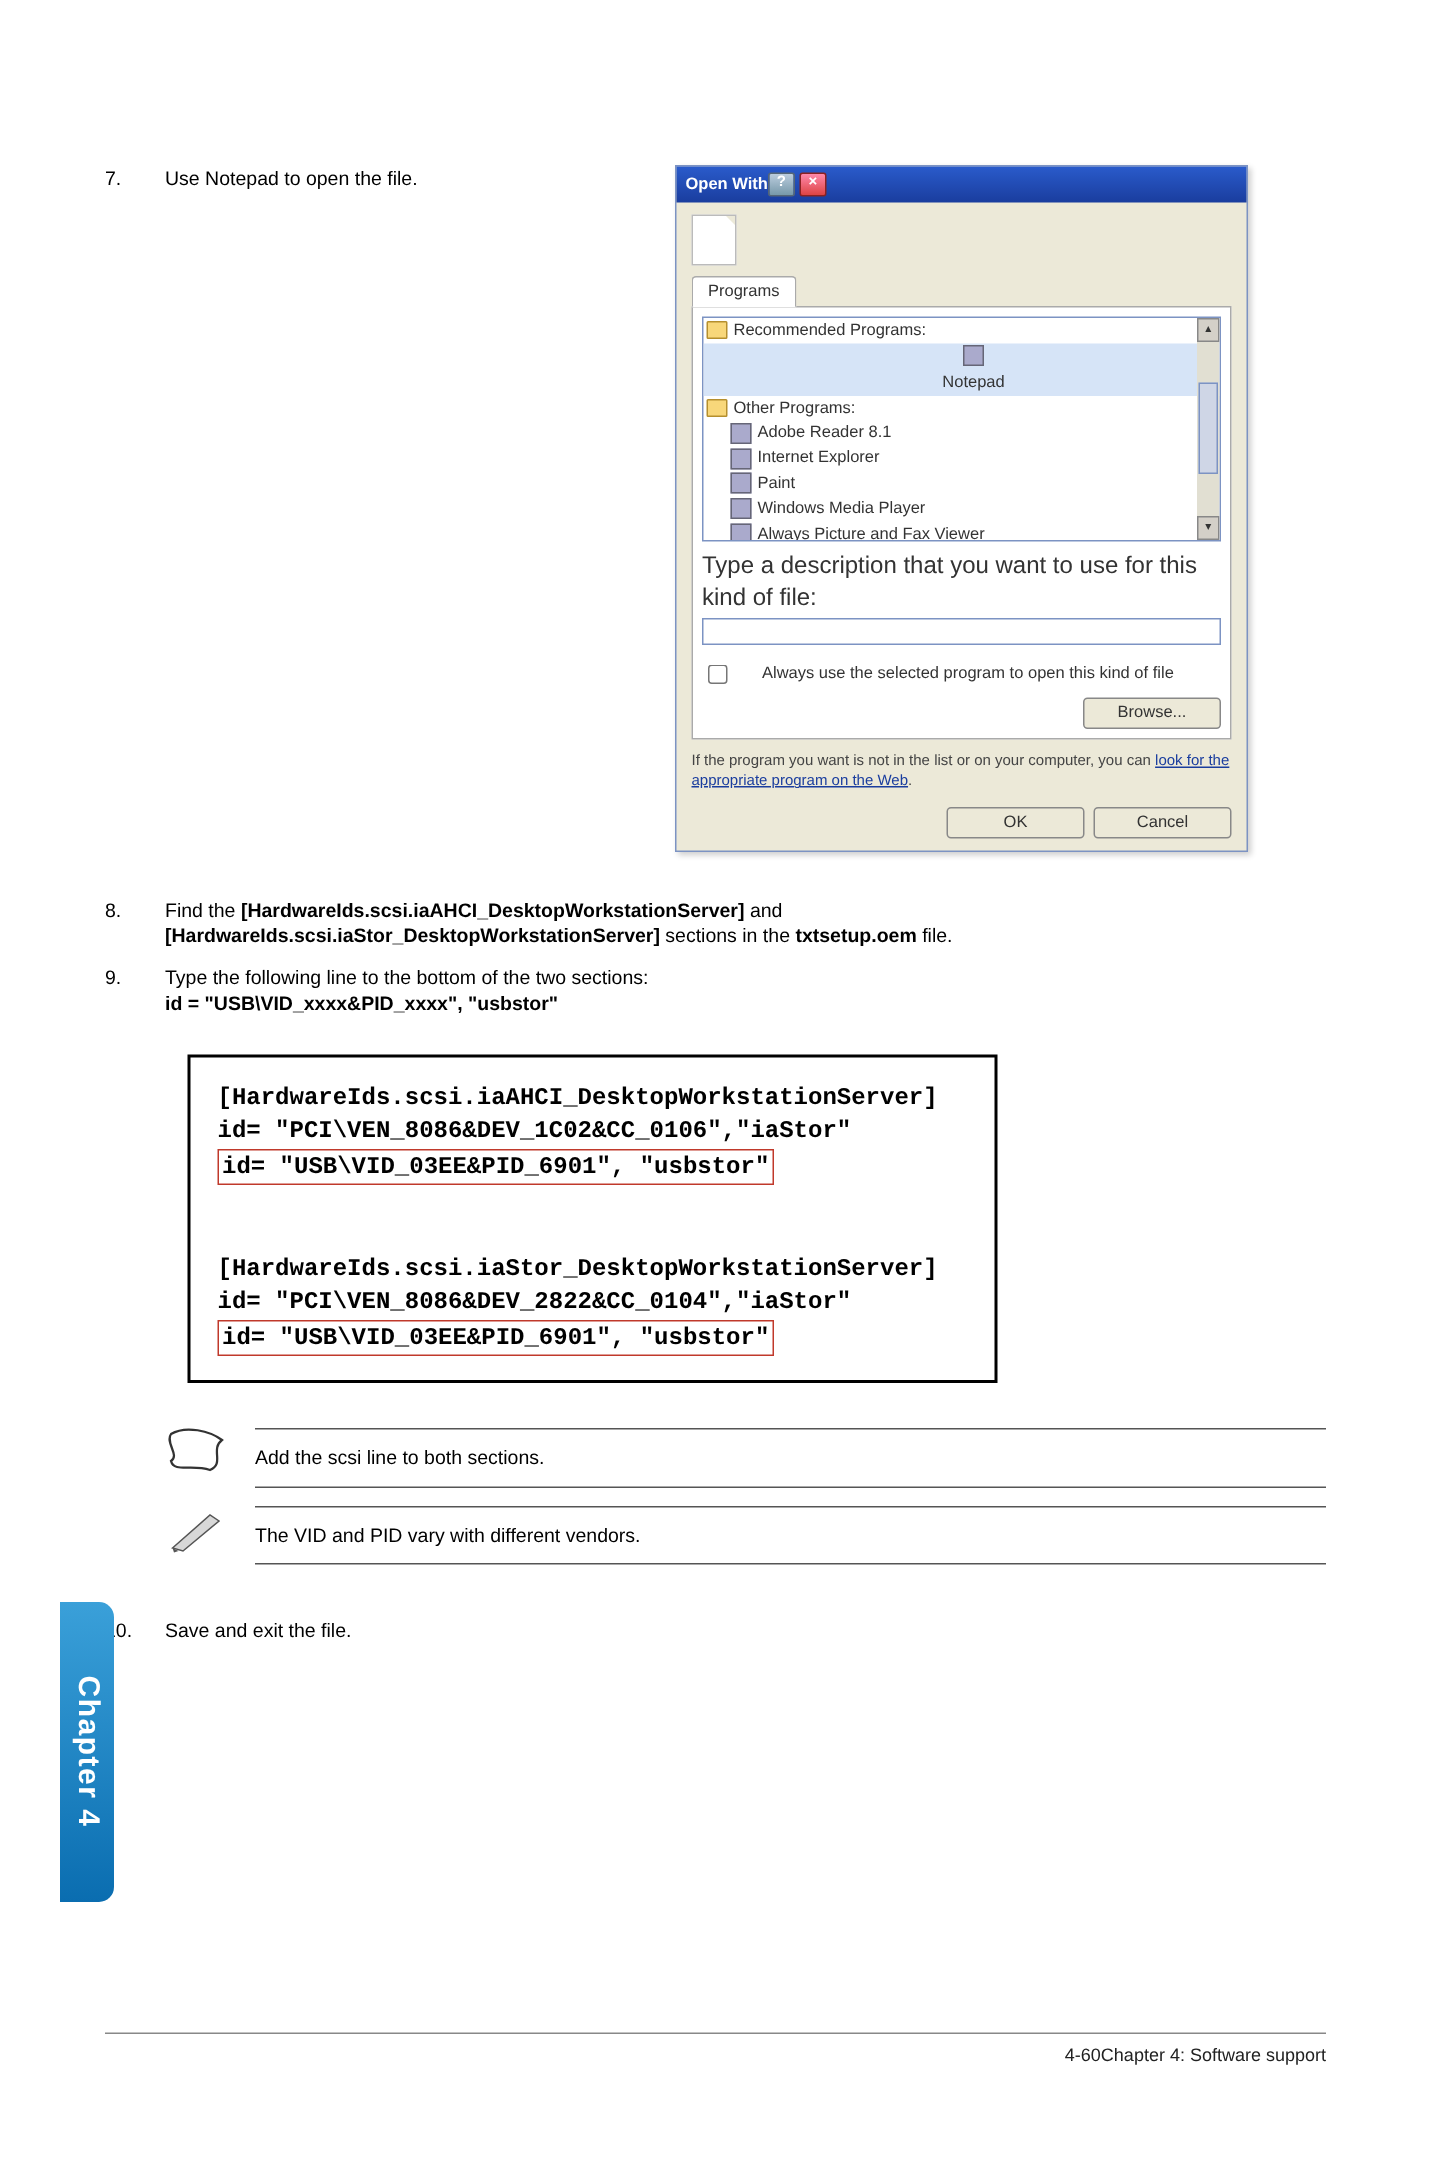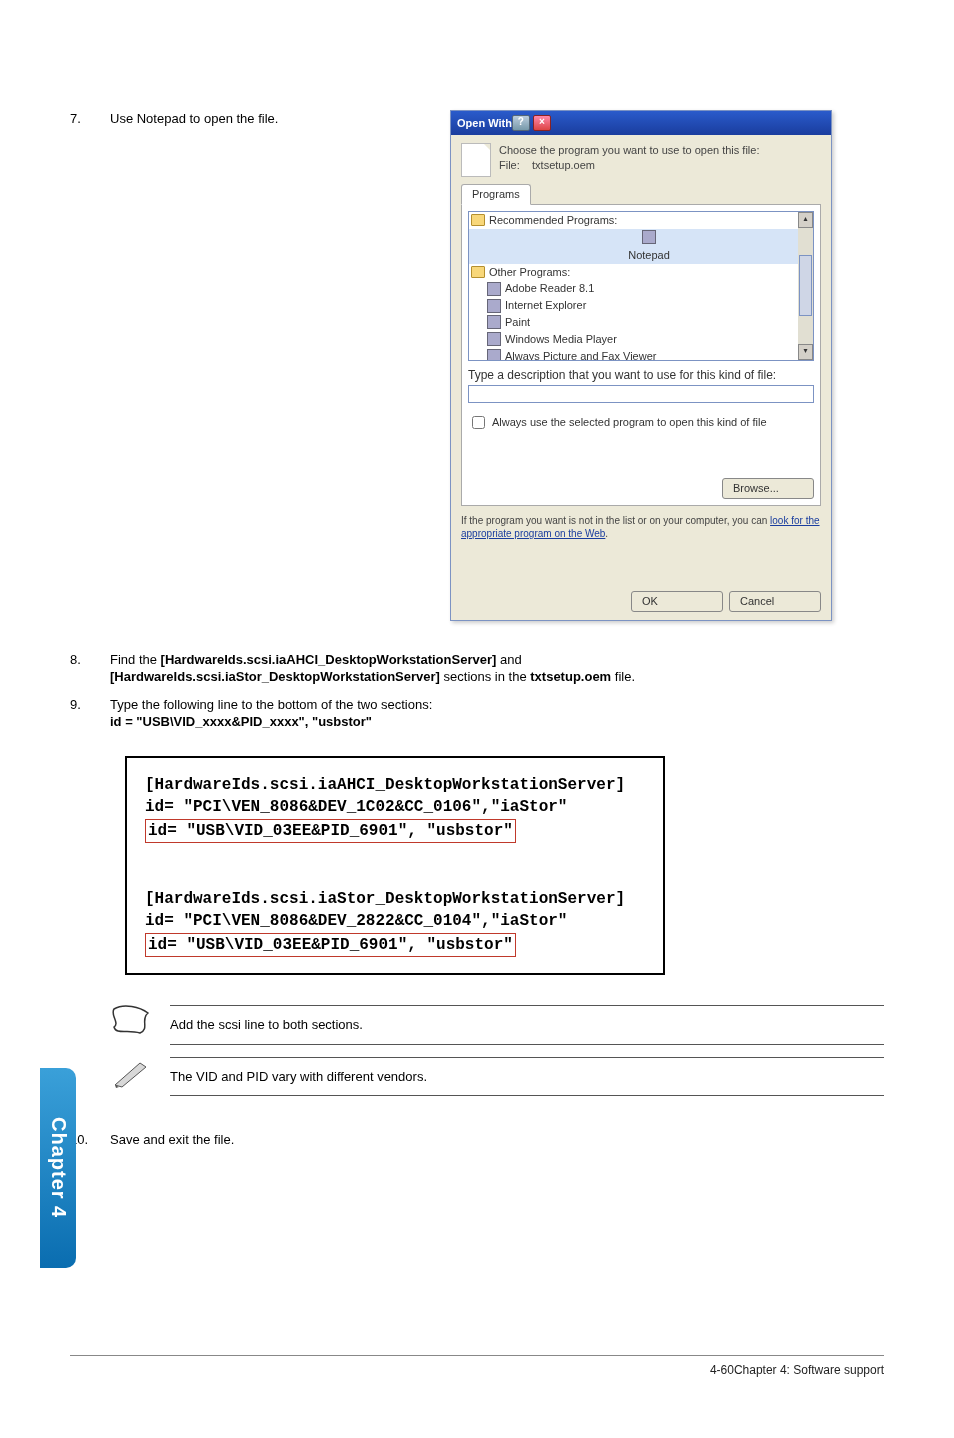--- a/index.html
+++ b/index.html
@@ -130,36 +130,36 @@
   .prog-item.selected { background: #d6e4f7; flex-direction: column; }
   .folder-ico { width:12px; height:10px; background:#f8d77a; border:1px solid #b58f2e; border-radius:1px; }
   .app-ico { width:12px; height:12px; background:#aac; border:1px solid #667; }
   .scrollbar {
     position:absolute; right:0; top:0; bottom:0; width:15px;
     background:#e1dfd2;
     display:flex; flex-direction:column; justify-content:space-between;
   }
   .sb-btn { height:14px; background:#d4d0c8; border:1px solid #888; font-size:8px; text-align:center; line-height:12px; }
   .sb-thumb { flex:none; height:40%; margin:0 1px; background:#cfd6e6; border:1px solid #7c93c3; }
-  .dlg-label { margin-top:6px; font-size:12px; }
+  .dlg-label { margin-top:6px; font-size:16px; }
   .dlg-textbox {
     width:100%; box-sizing:border-box; height:18px;
     border:1px solid #7c93c3; background:#fff; margin-top:2px;
   }
-  .dlg-check { margin-top:10px; display:flex; align-items:center; gap:4px; }
+  .dlg-check { margin-top:10px; display:flex; align-items:center; gap:20px; }
   .dlg-btnrow { display:flex; justify-content:flex-end; margin-top:6px; }
   .winbtn {
     min-width: 70px;
     padding: 2px 10px;
     background:#ece9d8;
     border:1px solid #888;
     border-radius:3px;
     font-size:11px;
+    text-align:center;
     margin-left:6px;
-    margin-top:40px;
   }
   .dlg-footnote { font-size:10px; margin-top:8px; color:#444; }
   .dlg-footnote a { color:#1a3d9e; text-decoration:underline; }
 
   
   .code-wrap {
     margin: 25px 0 0 55px;
     width: 540px;
     border: 2px solid #000;
     padding: 16px 18px;
@@ -253,28 +253,20 @@
         <div class="titlebar">
           <span>Open With</span>
           <div class="titlebar-btns">
             <div class="tb-btn help">?</div>
             <div class="tb-btn">×</div>
           </div>
         </div>
         <div class="dlg-body">
           <div class="dlg-top">
             <div class="file-icon"></div>
-            <div class="dlg-top-text">
-              <div>Choose the program you want to use to open this file:</div>
-              <div>
-                <span>File:</span>
-                &nbsp;&nbsp;
-                <span>txtsetup.oem</span>
-              </div>
-            </div>
           </div>
 
           <div class="dlg-tab">Programs</div>
           <div class="dlg-panel">
             <div class="prog-list">
               <div class="prog-group">
                 <span class="folder-ico"></span>
                 <span>Recommended Programs:</span>
               </div>
               <div class="prog-item selected">

